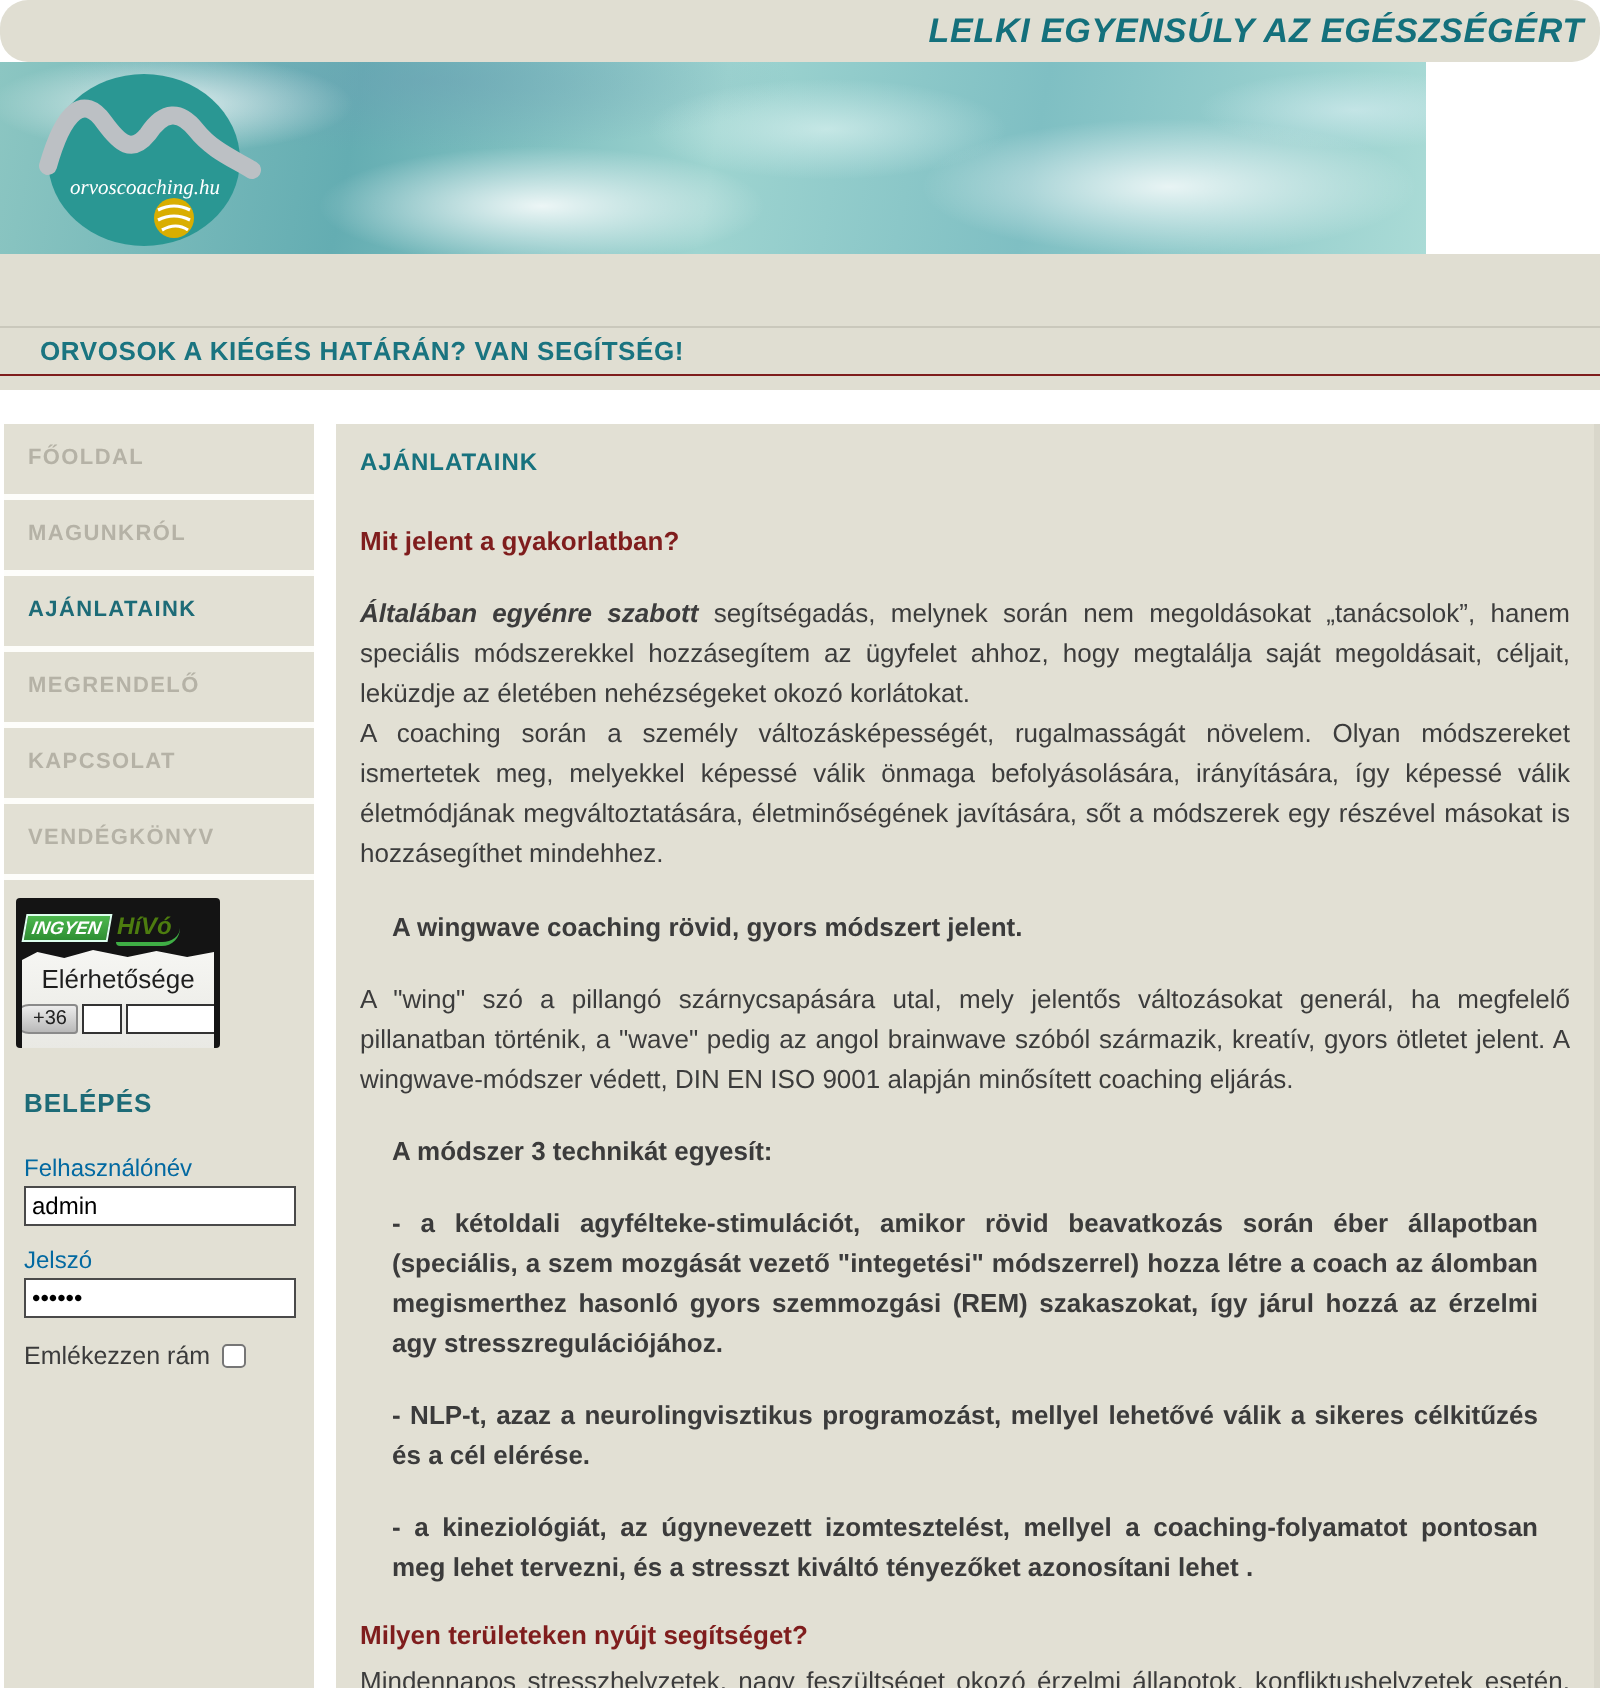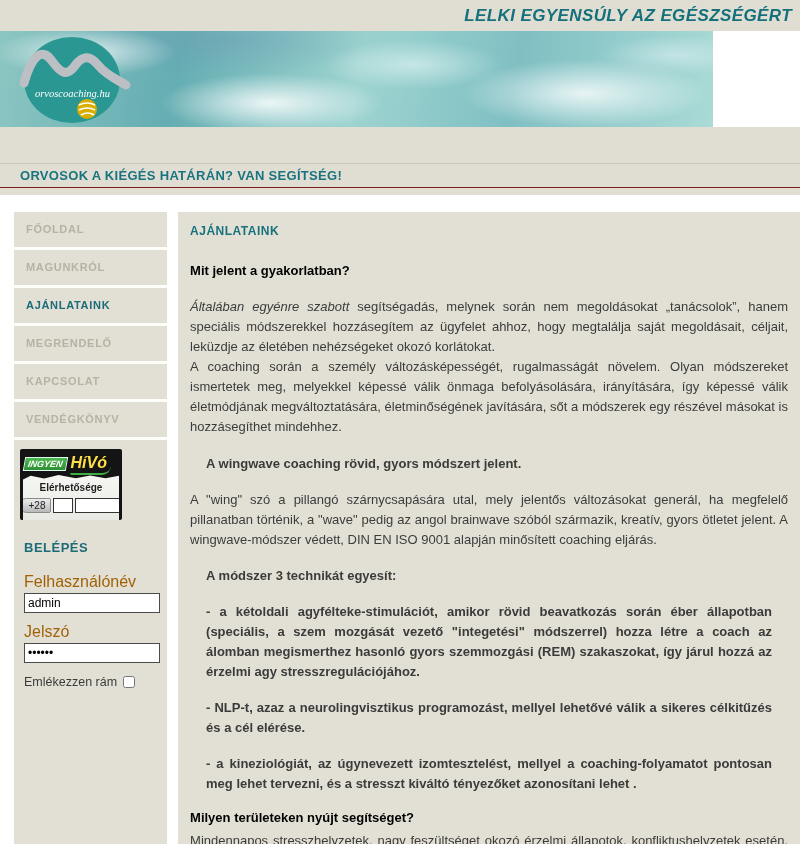--- a/index.html
+++ b/index.html
@@ -4,21 +4,21 @@
 <style>
   html,body{margin:0;padding:0;}
   body{
     width:800px;height:844px;overflow:hidden;background:#ffffff;
     font-family:"Liberation Sans",sans-serif;
   }
   .page{width:800px;height:844px;overflow:hidden;position:relative;background:#fff;}
 
   
   .topbar{height:31px;background:#e0ded2;display:flex;align-items:center;justify-content:flex-end;
-    padding-right:8px;box-sizing:border-box;}
+    padding-right:8px;box-sizing:border-box;border-radius:14px;}
   .tagline{color:#14707c;font-size:17px;font-weight:bold;font-style:italic;letter-spacing:.4px;}
 
   
   .banner{position:relative;height:96px;width:713px;overflow:hidden;
     background:
       radial-gradient(ellipse 140px 38px at 12% 22%, rgba(255,255,255,.75), transparent 65%),
       radial-gradient(ellipse 180px 48px at 38% 75%, rgba(255,255,255,.85), transparent 62%),
       radial-gradient(ellipse 150px 42px at 58% 35%, rgba(230,248,246,.6), transparent 60%),
       radial-gradient(ellipse 200px 55px at 82% 65%, rgba(255,255,255,.8), transparent 62%),
       radial-gradient(ellipse 120px 30px at 95% 25%, rgba(210,235,238,.7), transparent 65%),
@@ -29,80 +29,80 @@
 
   
   .spacer-a{height:36px;background:#e0ded2;}
   .hbar{height:23px;background:#e0ded2;border-top:1px solid #cac8bc;border-bottom:1px solid #7f1d1d;
     line-height:23px;padding-left:20px;color:#1a7480;font-size:13px;font-weight:bold;letter-spacing:.3px;}
   .spacer-b{height:7px;background:#e0ded2;}
   .whiteband{height:17px;background:#ffffff;}
 
   
   .content{display:flex;height:632px;background:#ffffff;}
-  .sidebar{margin-left:14px;width:155px;background:#e2e0d4;box-sizing:border-box;}
+  .sidebar{margin-left:2px;width:155px;background:#e2e0d4;box-sizing:border-box;}
   .gutter{width:11px;background:#fff;}
   .main{width:629px;background:#e2e0d4;box-sizing:border-box;padding:10px 12px;}
   .rightstrip{flex:1;background:#d9d7cb;}
 
   
   .menu-item{height:35px;line-height:35px;padding-left:12px;font-size:11px;font-weight:bold;
     letter-spacing:.7px;color:#b5b2a6;border-bottom:3px solid #fdfdfa;cursor:pointer;}
   .menu-item.active{color:#1d6b77;}
 
   
   .widget{width:102px;margin:9px 0 0 6px;background:#141414;padding:5px 3px 0 3px;box-sizing:border-box;
     border-radius:2px;}
   .w-logo{height:20px;display:flex;align-items:center;gap:3px;padding:0 1px;}
   .w-free{background:linear-gradient(#4db84f,#2e8f33);color:#fff;font-size:9px;font-weight:bold;
     font-style:italic;padding:1px 3px;transform:skewX(-10deg);border:1px solid #dfe;}
-  .w-hivo{color:#fde047;font-size:16px;font-weight:bold;font-style:italic;border-bottom:2px solid #3fae45;
+  .w-hivo{color:#4d7c0f;font-size:12px;font-weight:bold;font-style:italic;border-bottom:2px solid #3fae45;
     border-radius:0 0 9px 2px;padding:0 4px 1px 1px;}
   .w-blue{background:linear-gradient(#92a9ba,#6d8aa0 70%,#7d97ab);color:#fff;text-align:center;
     padding:7px 2px 8px;}
   .w-title{font-size:10.5px;font-weight:bold;line-height:1.3;text-shadow:1px 1px 1px rgba(0,0,0,.35);margin-bottom:9px;}
   .w-instr{font-size:9px;color:#f0f5f9;line-height:1.3;}
   .w-paper{background:linear-gradient(#f6f6f3,#e9e9e4);text-align:center;padding:8px 1px 7px;
     clip-path:polygon(0 12%,8% 4%,22% 10%,37% 2%,55% 9%,70% 3%,86% 9%,100% 4%,100% 100%,0 100%);}
-  .w-label{font-size:10px;font-weight:bold;color:#1e1e1e;margin-bottom:5px;}
+  .w-label{font-size:13px;font-weight:normal;color:#1e1e1e;margin-bottom:5px;}
   .w-row{display:flex;justify-content:center;align-items:center;gap:2px;}
   .w-prefix{background:linear-gradient(#ececec,#b9b9b9);border:1px solid #8a8a8a;border-radius:8px 2px 2px 8px;
     font-size:10px;color:#222;padding:1px 5px 1px 9px;}
   .w-in1{width:16px;height:13px;border:1px solid #333;font-size:10px;padding:0 1px;}
   .w-in2{width:44px;height:13px;border:1px solid #333;font-size:10px;padding:0 1px;}
   .w-foot{background:
       radial-gradient(ellipse 46px 14px at 50% 55%, rgba(255,255,255,.55), transparent 75%),
       #141414;
     padding:9px 0 11px;margin:0 -3px;border-radius:0 0 2px 2px;
     clip-path:polygon(0 0,12% 22%,28% 6%,46% 20%,66% 5%,84% 18%,100% 6%,100% 100%,0 100%);}
   .ok-btn{display:block;margin:0 auto;width:74px;height:23px;border-radius:12px;
     background:linear-gradient(#ffffff,#d8d8d8 45%,#b5b5b5);border:2px solid #7e7e7e;
     font-size:13px;color:#222;cursor:pointer;box-shadow:0 1px 2px rgba(255,255,255,.4);}
 
   
   .login{padding:20px 0 0 10px;}
   .login-title{color:#1d6b77;font-size:13px;font-weight:bold;letter-spacing:.5px;margin-bottom:18px;}
-  .fld-label{font-size:16px;color:#a16207;margin-bottom:2px;}
+  .fld-label{font-size:12px;color:#0369a1;margin-bottom:2px;}
   .fld-input{width:128px;height:16px;border:1px solid #4a4a4a;background:#fff;font-size:12px;
     padding:1px 3px;margin-bottom:10px;font-family:"Liberation Sans",sans-serif;}
   .remember{font-size:12.5px;color:#3b3b3b;margin:2px 0 8px;display:flex;align-items:center;gap:6px;}
   .remember input{width:12px;height:12px;margin:0;}
 
   
   .m-menu-title{color:#17727e;font-size:12px;font-weight:bold;letter-spacing:.5px;margin-top:2px;}
   .m-sec-title{color:#17727e;font-size:12px;font-weight:bold;letter-spacing:.5px;margin-top:17px;}
-  .m-q{color:#000000;font-size:13px;font-weight:bold;margin:26px 0 0;}
+  .m-q{color:#7f1d1d;font-size:13px;font-weight:bold;margin:26px 0 0;}
   .m-q.first{margin-top:25px;}
   .m-q.tight{margin-top:5px;}
   .m-p{color:#3c3c3c;font-size:13px;line-height:20px;text-align:justify;margin:0;}
   .m-p.lead{margin-top:19px;}
   .m-p.gap{margin-top:6px;}
   .m-pb{color:#3b3b3b;font-size:13px;line-height:20px;text-align:justify;font-weight:bold;margin:16px;}
   .m-pb.gap{margin-top:17px;}
-  .lead-intro{font-weight:normal;font-style:italic;}
+  .lead-intro{font-weight:bold;font-style:italic;}
 </style>
 </head>
 <body>
 
 <div class="page">
 
   <div class="topbar">
     <div class="tagline">LELKI EGYENSÚLY AZ EGÉSZSÉGÉRT</div>
   </div>
 
@@ -140,21 +140,21 @@
       </nav>
 
       <div class="widget">
         <div class="w-logo">
           <span class="w-free">INGYEN</span>
           <span class="w-hivo">HíVó</span>
         </div>
         <div class="w-paper">
           <div class="w-label">Elérhetősége</div>
           <div class="w-row">
-            <span class="w-prefix">+28</span>
+            <span class="w-prefix">+36</span>
             <input class="w-in1" type="text" style="">
             <input class="w-in2" type="text" style="">
           </div>
         </div>
       </div>
 
       <div class="login">
         <div class="login-title">BELÉPÉS</div>
         <div class="fld-label">Felhasználónév</div>
         <input class="fld-input" type="text" value="admin" style="">

